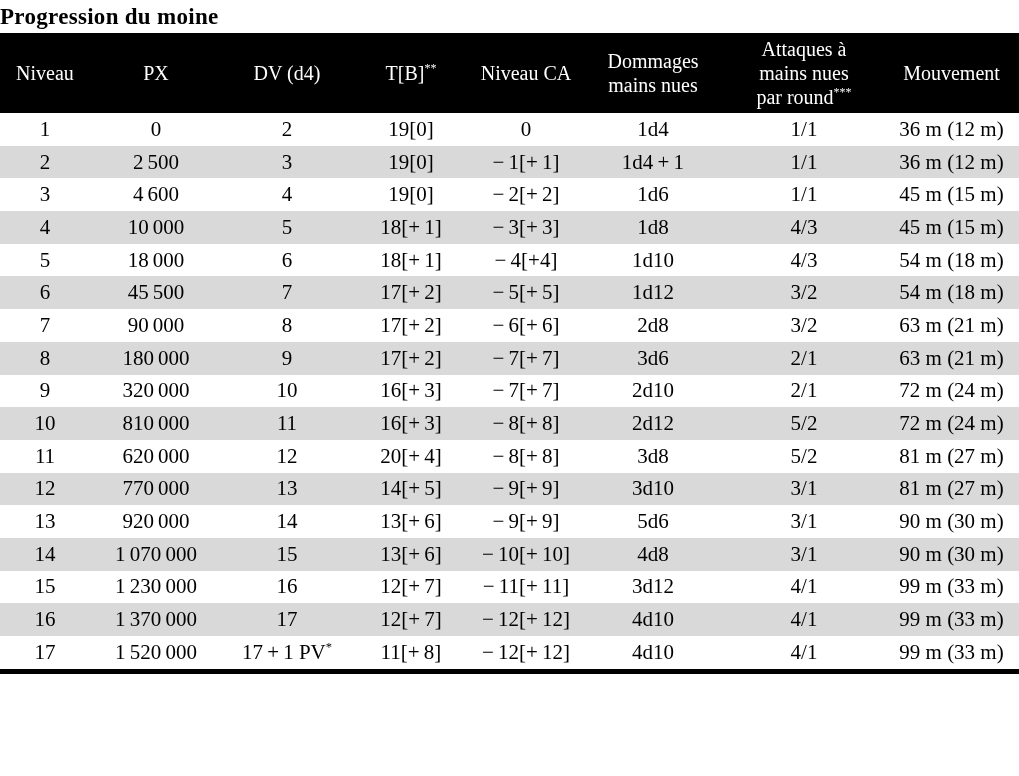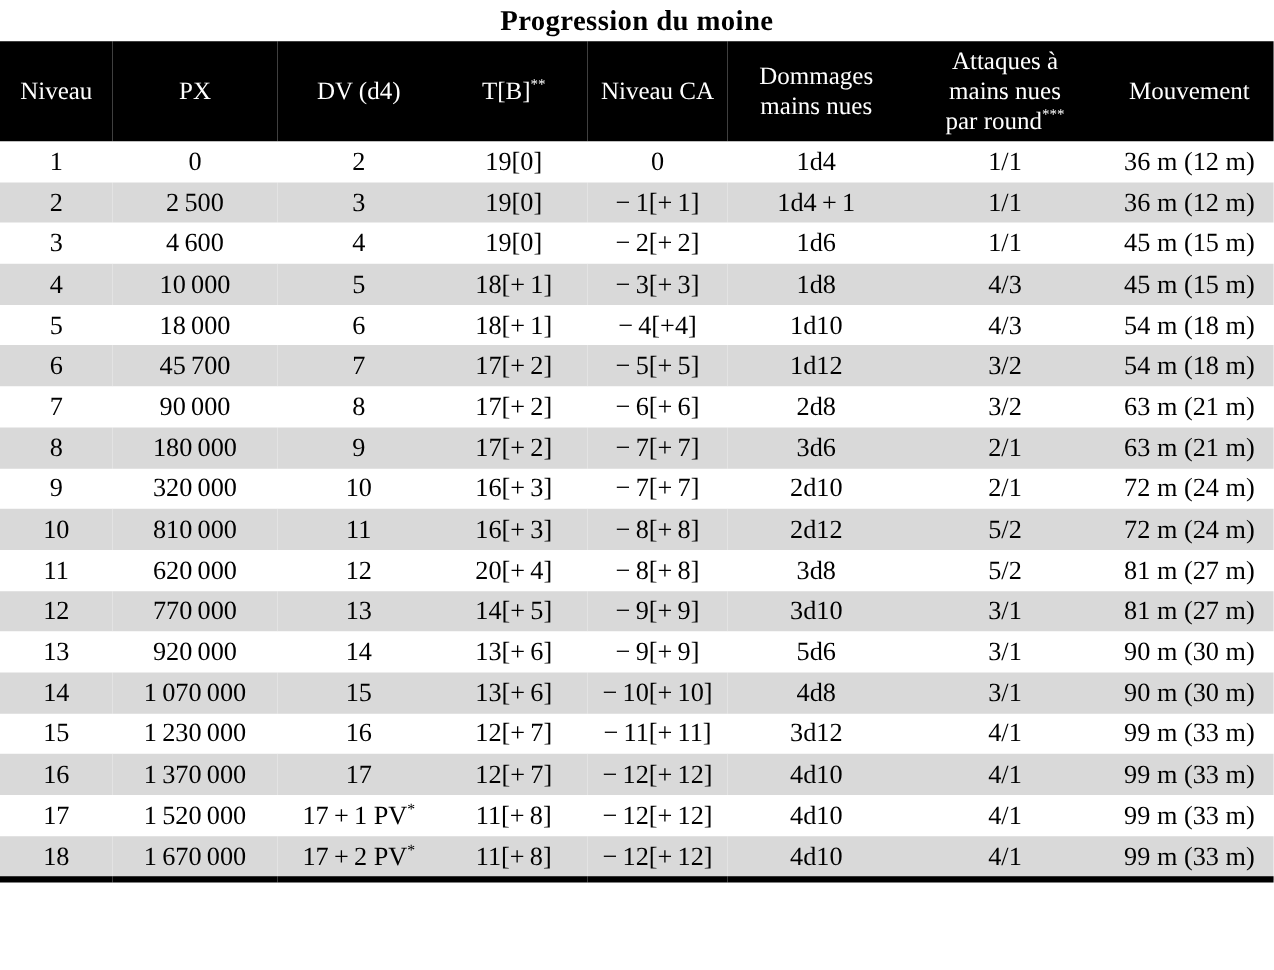--- a/index.html
+++ b/index.html
@@ -10,21 +10,20 @@
   body {
     width: 1019px;
     height: 776px;
     font-family: "Liberation Serif", serif;
     color: #000000;
     overflow: hidden;
   }
   .page-title {
     height: 29px;
     padding-top: 4px;
-    text-align: center;
     font-size: 23px;
     font-weight: bold;
     letter-spacing: 0.3px;
     color: #000000;
   }
   table.progression {
     width: 1019px;
     border-collapse: collapse;
     table-layout: fixed;
     border-bottom: 5px solid #000000;
@@ -141,21 +140,21 @@
         <td>18 000</td>
         <td>6</td>
         <td>18[+ 1]</td>
         <td>− 4[+4]</td>
         <td>1d10</td>
         <td>4/3</td>
         <td>54 m (18 m)</td>
       </tr>
       <tr>
         <td>6</td>
-        <td>45 700</td>
+        <td>45 500</td>
         <td>7</td>
         <td>17[+ 2]</td>
         <td>− 5[+ 5]</td>
         <td>1d12</td>
         <td>3/2</td>
         <td>54 m (18 m)</td>
       </tr>
       <tr>
         <td>7</td>
         <td>90 000</td>
@@ -259,24 +258,14 @@
       <tr>
         <td>17</td>
         <td>1 520 000</td>
         <td>17 + 1 PV<sup>*</sup></td>
         <td>11[+ 8]</td>
         <td>− 12[+ 12]</td>
         <td>4d10</td>
         <td>4/1</td>
         <td>99 m (33 m)</td>
       </tr>
-      <tr>
-        <td>18</td>
-        <td>1 670 000</td>
-        <td>17 + 2 PV<sup>*</sup></td>
-        <td>11[+ 8]</td>
-        <td>− 12[+ 12]</td>
-        <td>4d10</td>
-        <td>4/1</td>
-        <td>99 m (33 m)</td>
-      </tr>
     </tbody>
 </table>
 
 </body></html>

